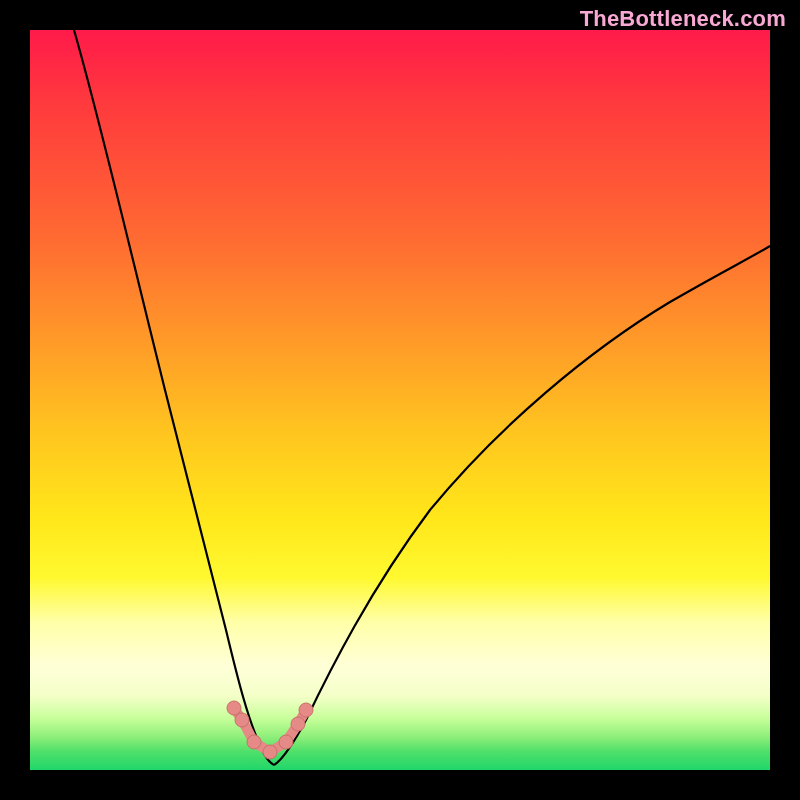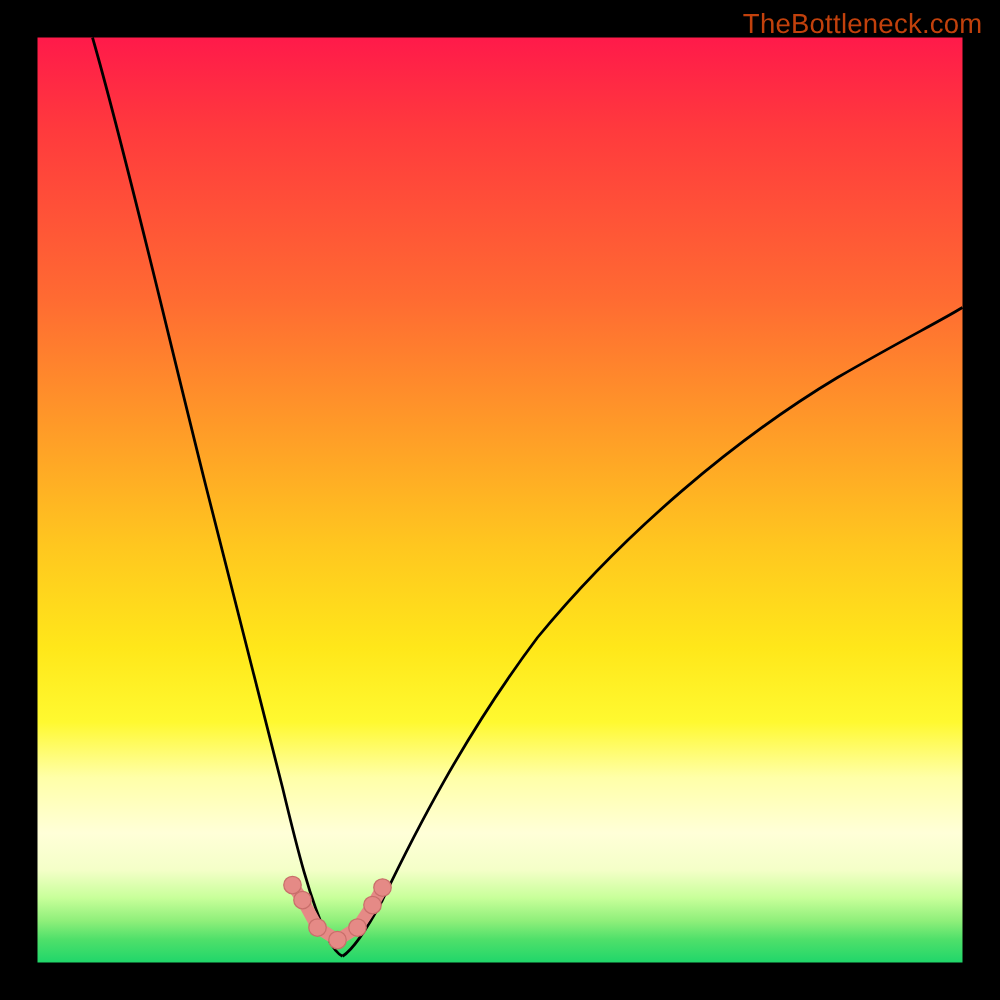--- a/index.html
+++ b/index.html
@@ -41,24 +41,24 @@
       #c8ff9a 93%,
       #8fef7a 95.5%,
       #4fe06a 97.5%,
       #20d66a 100%
     );
   }
   .watermark {
     position: absolute;
     top: 6px;
     right: 14px;
-    color: #c2410c;
+    color: #f9a8d4;
     font-size: 22px;
     letter-spacing: 0.2px;
-    font-weight: 400;
+    font-weight: 700;
     user-select: none;
   }
   svg.curves {
     position: absolute;
     left: 0;
     top: 0;
     width: 740px;
     height: 740px;
     overflow: visible;
   }

